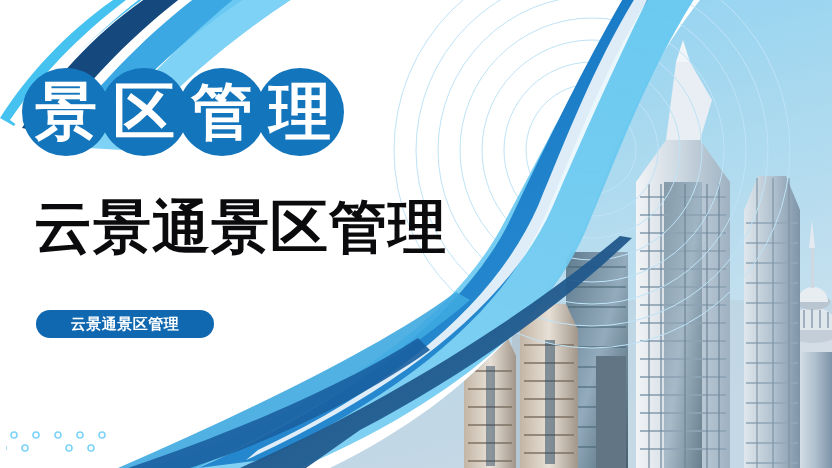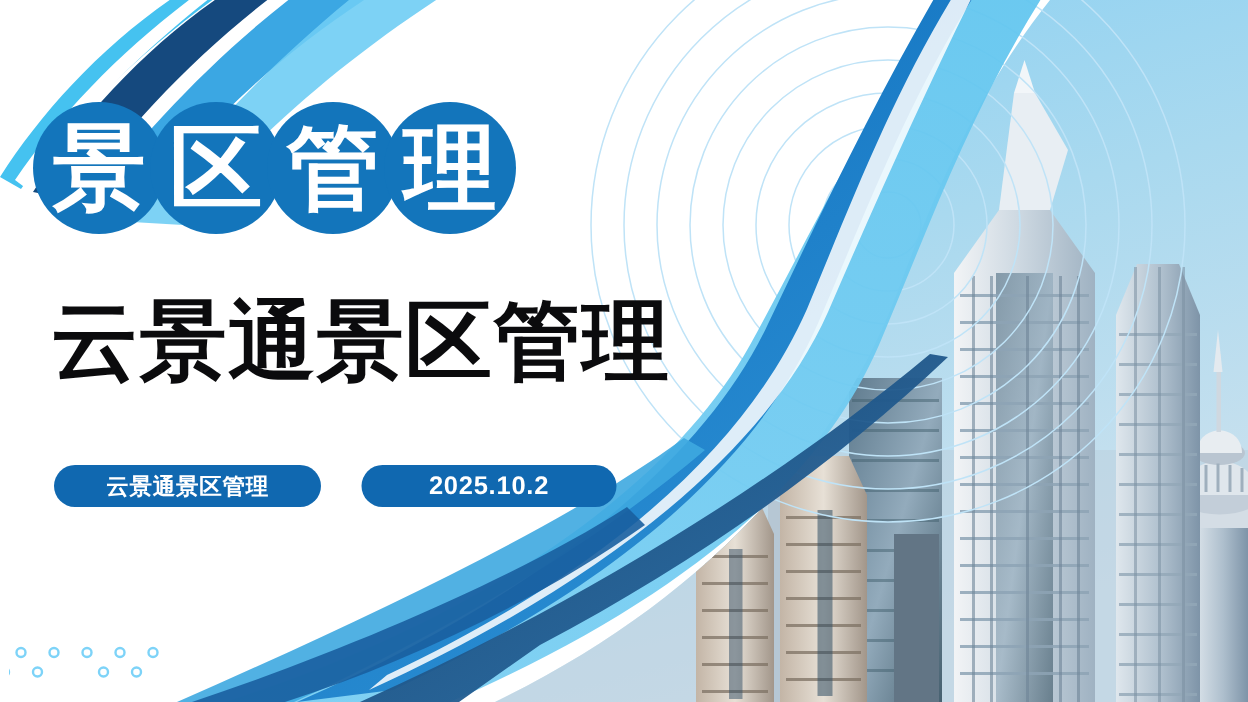--- a/index.html
+++ b/index.html
@@ -294,21 +294,20 @@
     </div>
     <div class="title-char">
       <span>理</span>
     </div>
   </div>
 
   <div id="subtitle">云景通景区管理</div>
 
   <div id="badges">
     <div class="badge" id="badge-org">云景通景区管理</div>
-    <div class="badge" id="badge-date">2025.10.2</div>
   </div>
 
   <svg id="dot-grid" viewBox="0 0 130 34">
     <g fill="none" stroke="#7dd3f8" stroke-width="1.6">
       <circle cx="8" cy="9" r="3"></circle>
       <circle cx="30" cy="9" r="3"></circle>
       <circle cx="52" cy="9" r="3"></circle>
       <circle cx="74" cy="9" r="3"></circle>
       <circle cx="96" cy="9" r="3"></circle>
       <circle cx="19" cy="22" r="3"></circle>

